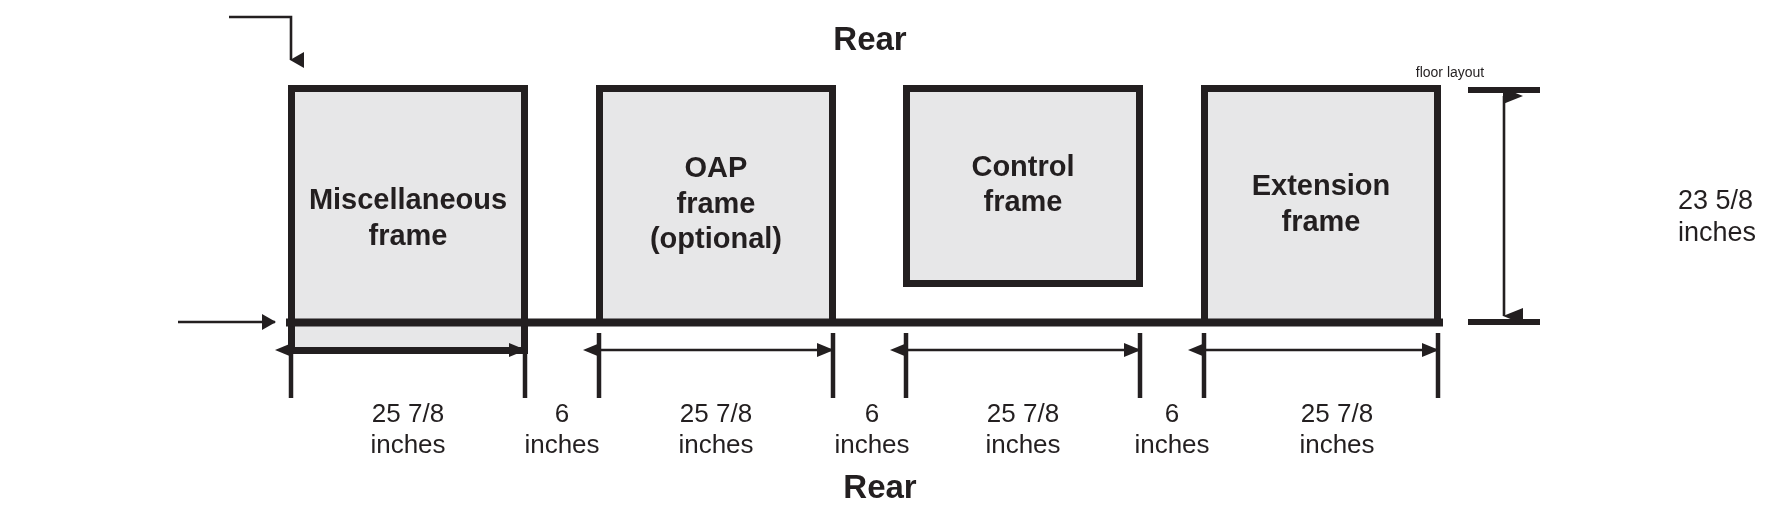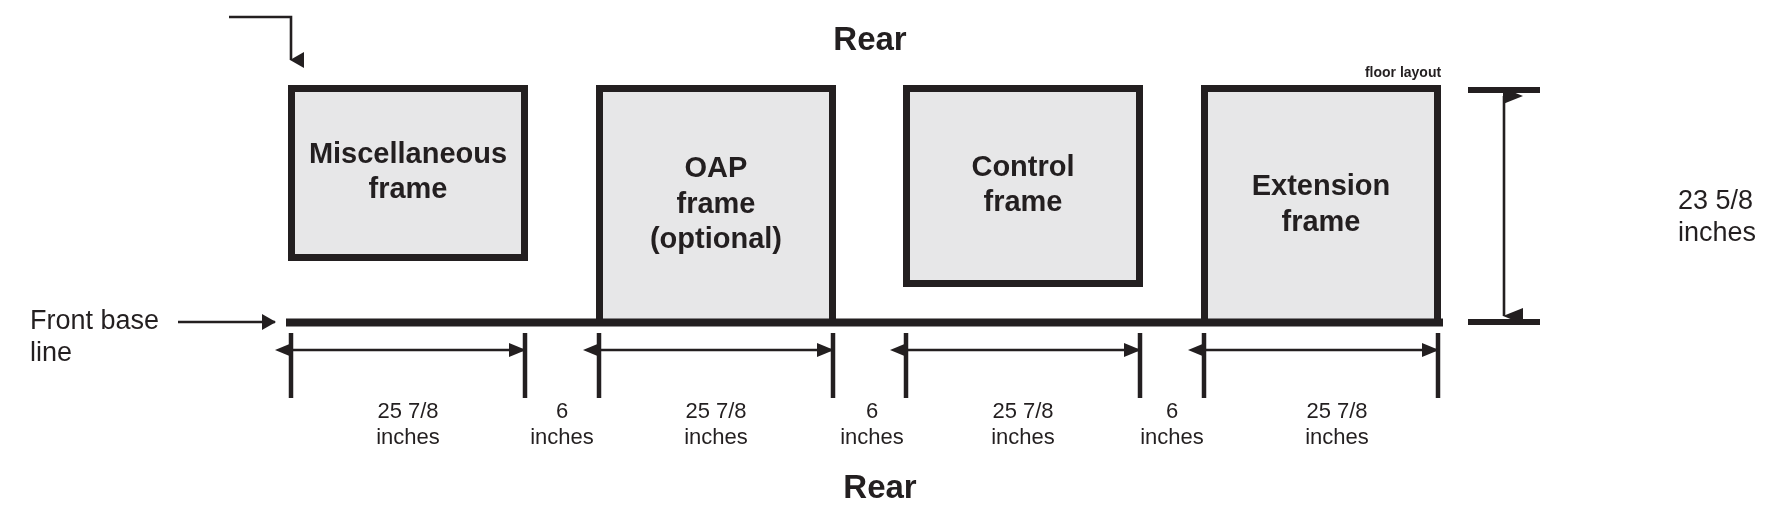--- a/index.html
+++ b/index.html
@@ -23,21 +23,21 @@
   }
   .lbl {
     position: absolute;
     white-space: pre;
     line-height: 1.18;
     color: #231f20;
   }
   .lbl-plain  { font-size: 27px; font-weight: 400; }
   .lbl-big    { font-size: 33px; font-weight: bold; }
   .lbl-small  { font-size: 14px; font-weight: 400; }
-  .lbl-dim    { font-size: 22px; font-weight: 400; text-align: center; }
+  .lbl-dim    { font-size: 26px; font-weight: 400; text-align: center; }
   .center-x   { transform: translateX(-50%); }
 
   .frame-box {
     position: absolute;
     background: #e7e7e8;
     border: 7px solid #231f20;
     box-sizing: border-box;
     display: flex;
     align-items: center;
     justify-content: center;
@@ -53,32 +53,30 @@
   }
   svg { position: absolute; left: 0; top: 0; overflow: visible; }
 </style>
 </head>
 <body>
 
 <div id="stage">
 
   <div class="lbl lbl-big center-x" style="left:870px; top:20px;">Rear</div>
 
-  <div class="lbl lbl-small center-x" style="left:1403px; top:64px;font-weight:bold;">floor layout</div>
+  <div class="lbl lbl-small center-x" style="left:1450px; top:64px;">floor layout</div>
 
 
-  <div class="lbl lbl-plain" style="left: 30px; top: 305px; white-space: pre-line;">Front base
-line</div>
 
   <div class="lbl lbl-plain" style="left: 1678px; top: 185px; white-space: pre-line;">23 5/8
 inches</div>
 
   <div class="lbl lbl-big center-x" style="left:880px; top:468px;">Rear</div>
 
-  <div class="frame-box" style="left:288px; top:85px; width:240px; height:176px;">
+  <div class="frame-box" style="left:288px; top:85px; width:240px; height:269px;">
     <span class="frame-label" style="white-space: pre-line;">Miscellaneous
 frame</span>
   </div>
 
   <div class="frame-box" style="left:596px; top:85px; width:240px; height:241px;">
     <span class="frame-label" style="white-space: pre-line;">OAP
 frame
 (optional)</span>
   </div>
 

